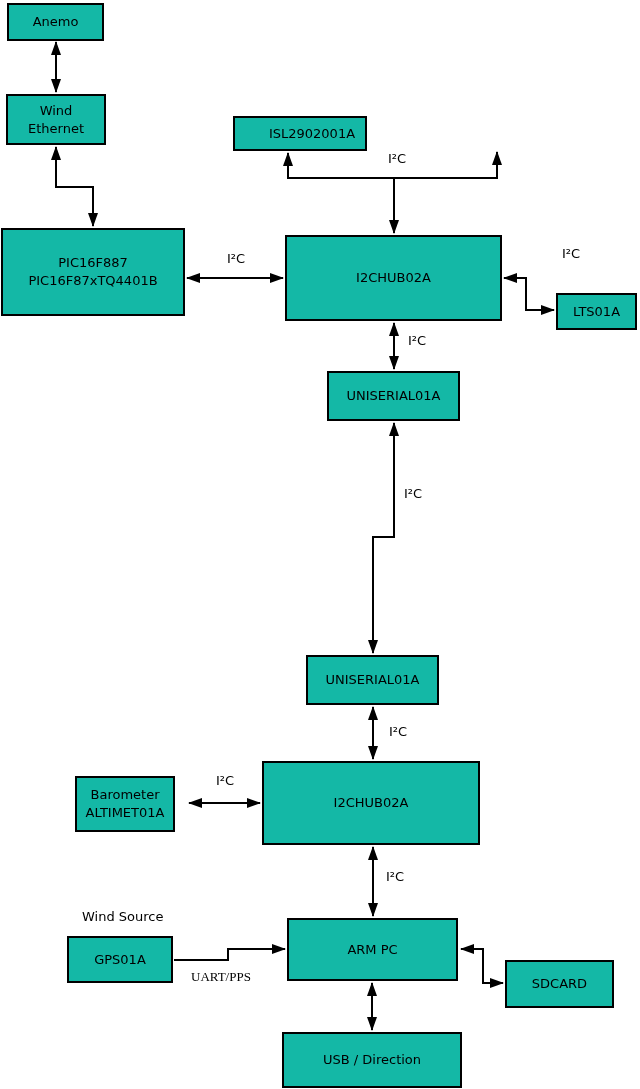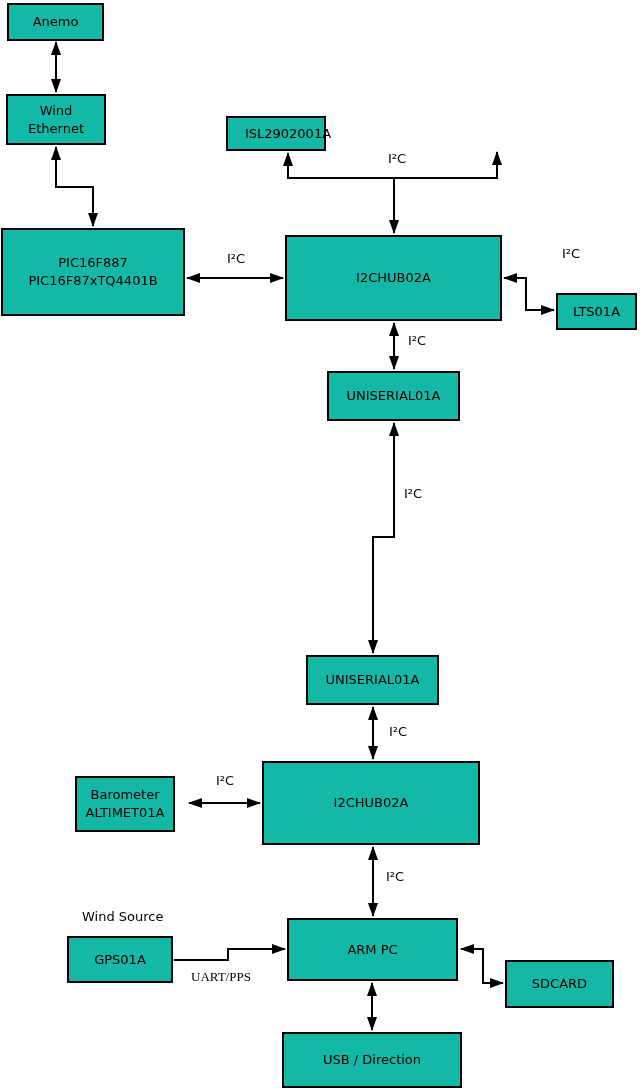--- a/index.html
+++ b/index.html
@@ -97,21 +97,21 @@
   <div class="node" style="left:6px; top:94px; width:100px; height:51px;">
     <span>Wind</span>
     <span>Ethernet</span>
   </div>
 
   <div class="node" style="left:1px; top:228px; width:184px; height:88px;">
     <span>PIC16F887</span>
     <span>PIC16F87xTQ4401B</span>
   </div>
 
-  <div class="node" style="left:226px; top:116px; width:100px; height:35px;padding-left:24px;">
+  <div class="node" style="left:233px; top:116px; width:134px; height:35px;padding-left:24px;">
     <span>ISL2902001A</span>
   </div>
 
 
   <div class="node" style="left:285px; top:235px; width:217px; height:86px;">
     <span>I2CHUB02A</span>
   </div>
 
   <div class="node" style="left:556px; top:293px; width:81px; height:37px;">
     <span>LTS01A</span>

